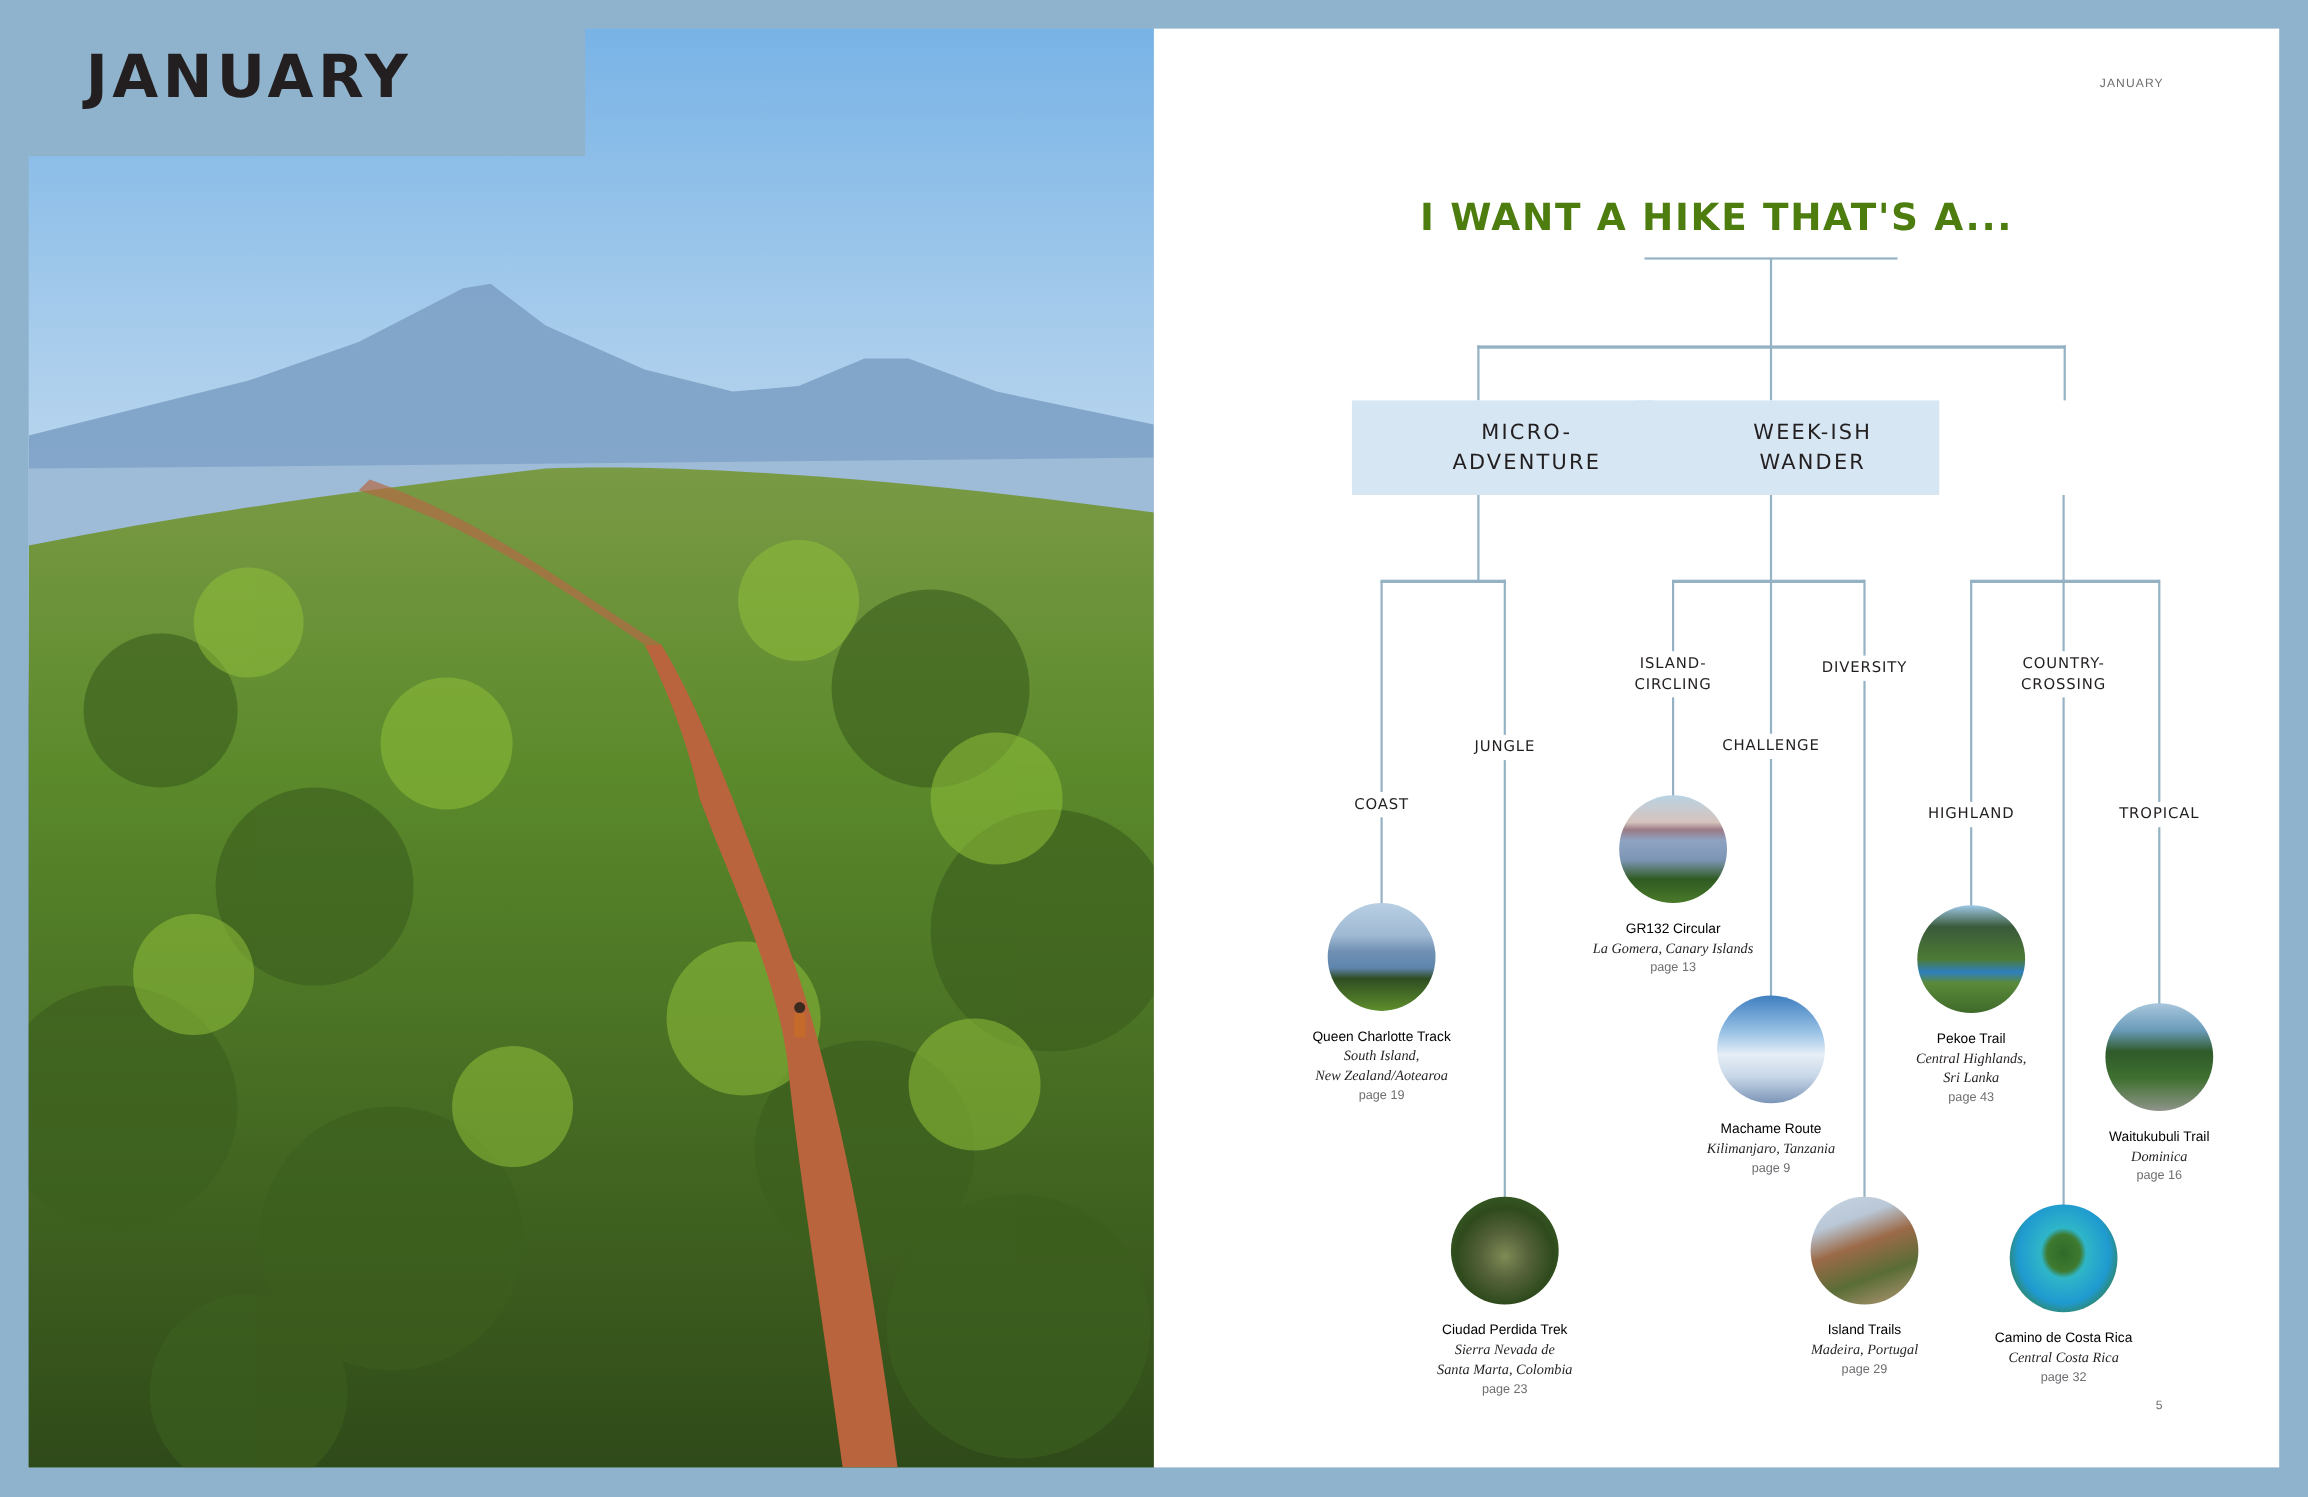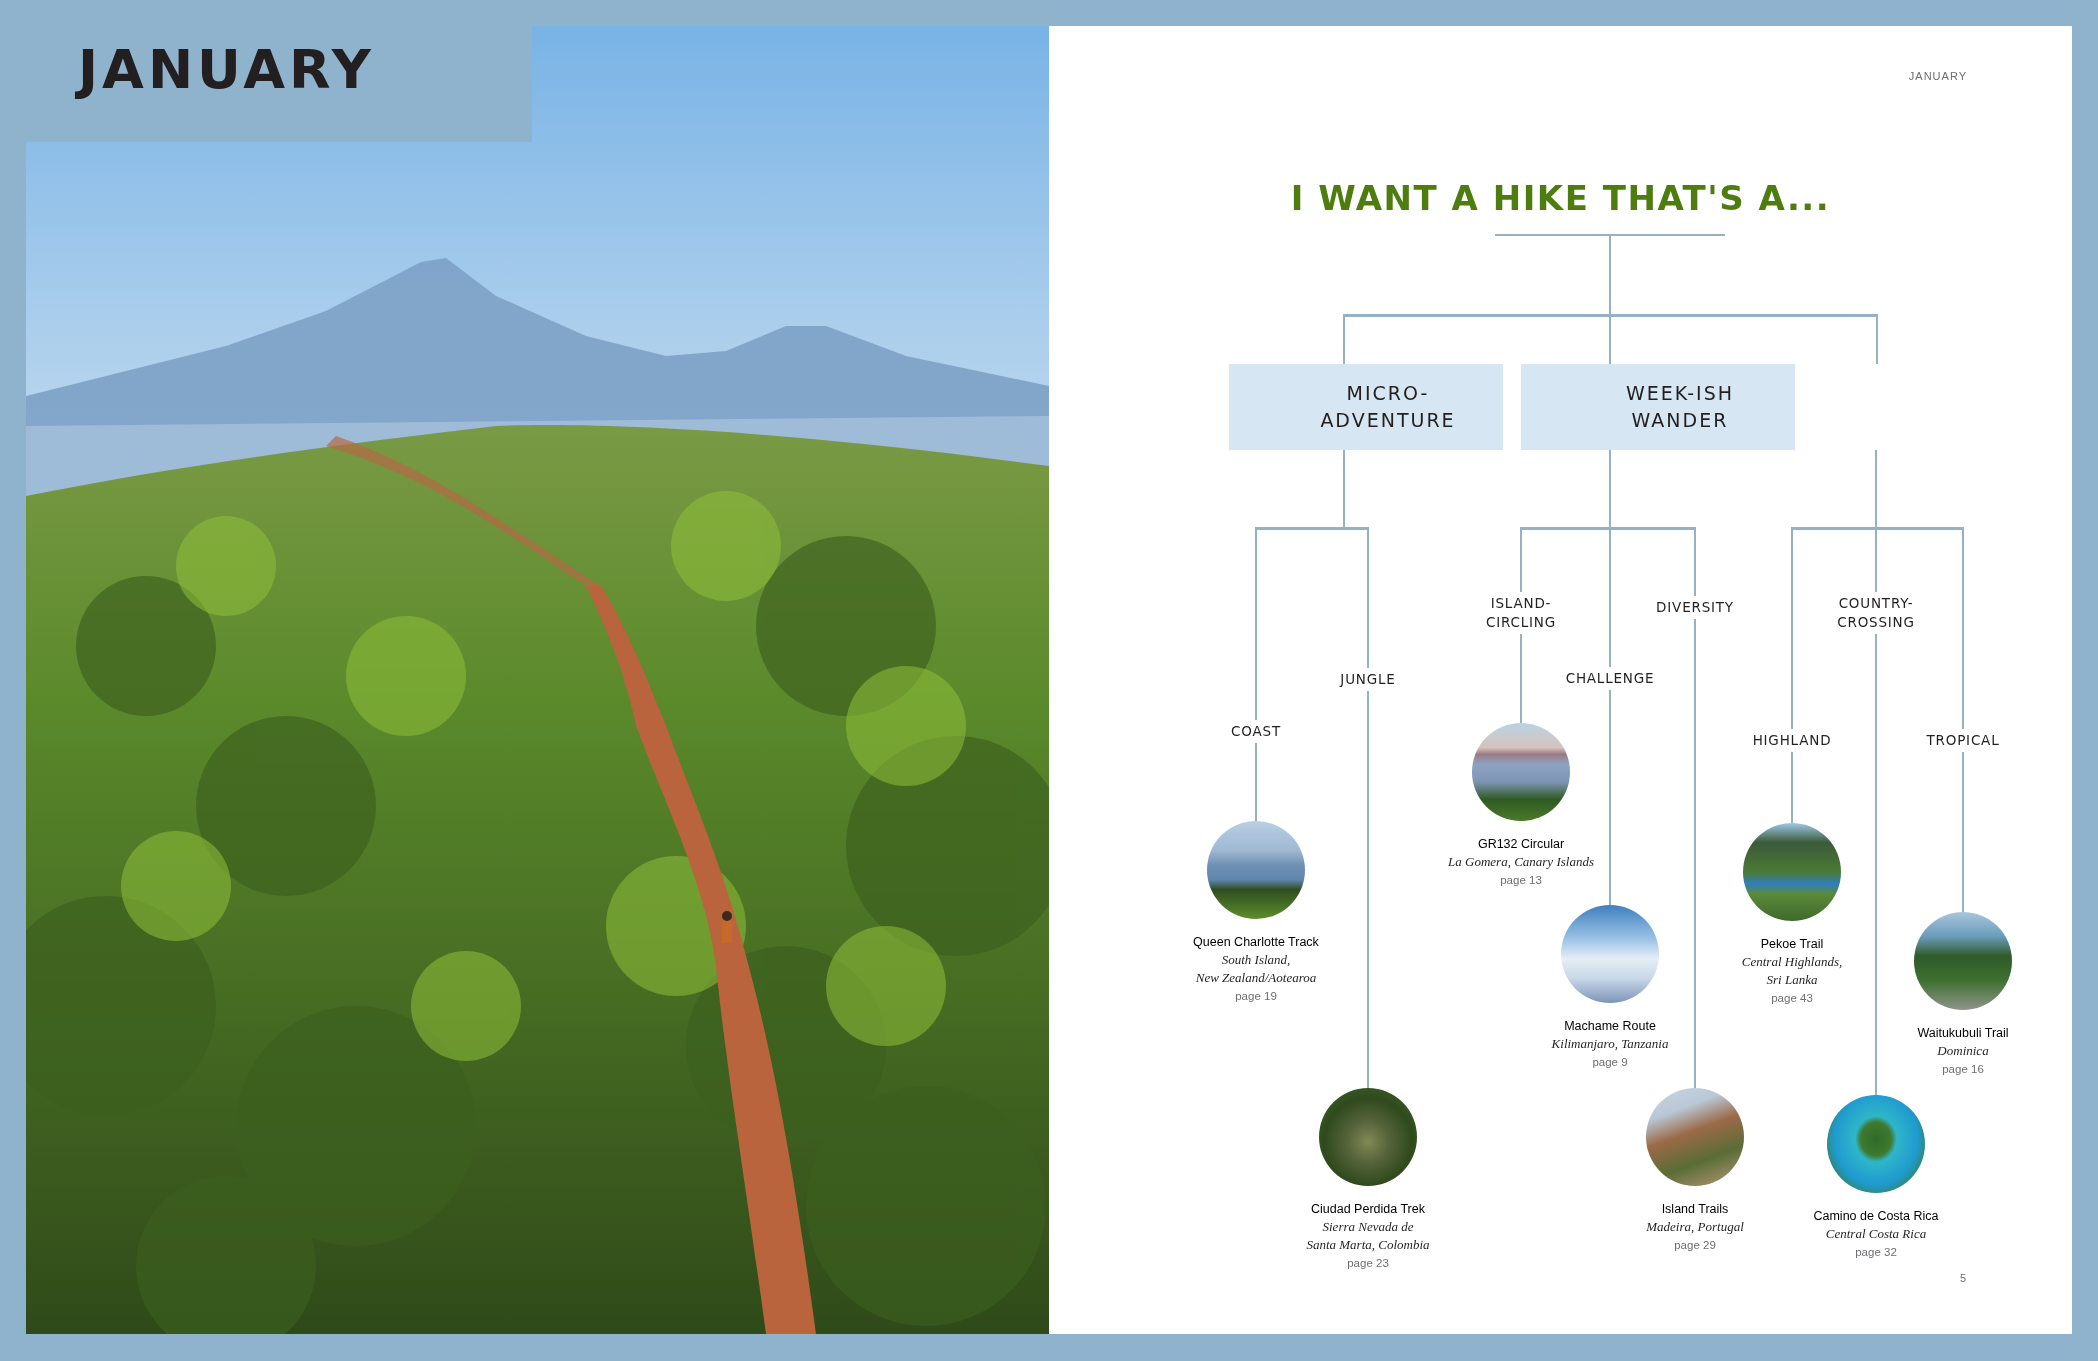--- a/index.html
+++ b/index.html
@@ -146,21 +146,21 @@
       <div class="line" style="left:560px; top:209px; width:2px; height:80px;"></div>
       <div class="line" style="left:294px; top:288px; width:535px; height:3px;"></div>
       <div class="line" style="left:294px; top:288px; width:2px; height:50px;"></div>
       <div class="line" style="left:560px; top:288px; width:2px; height:50px;"></div>
       <div class="line" style="left:827px; top:288px; width:2px; height:50px;"></div>
 
       <div class="cat-box" style="left:180px; top:338px;">
         <span>MICRO-</span>
         <span>ADVENTURE</span>
       </div>
-      <div class="cat-box" style="left:472px; top:338px;">
+      <div class="cat-box" style="left:440px; top:338px;">
         <span>WEEK-ISH</span>
         <span>WANDER</span>
       </div>
 
       <div class="line" style="left:294px; top:424px; width:2px; height:78px;"></div>
       <div class="line" style="left:206px; top:501px; width:114px; height:3px;"></div>
       <div class="line" style="left:206px; top:502px; width:2px; height:294px;"></div>
       <div class="line" style="left:318px; top:501px; width:2px; height:562px;"></div>
 
       <div class="line" style="left:560px; top:424px; width:2px; height:456px;"></div>

